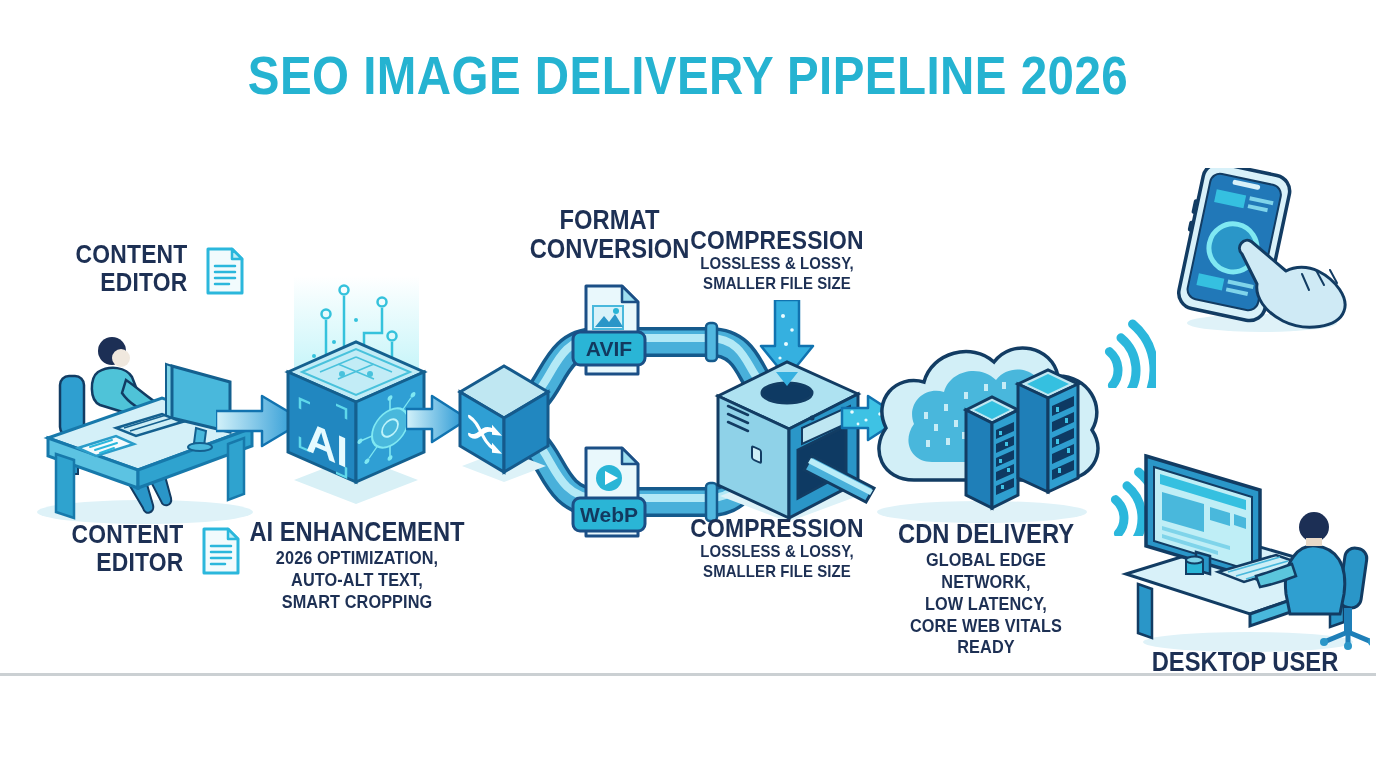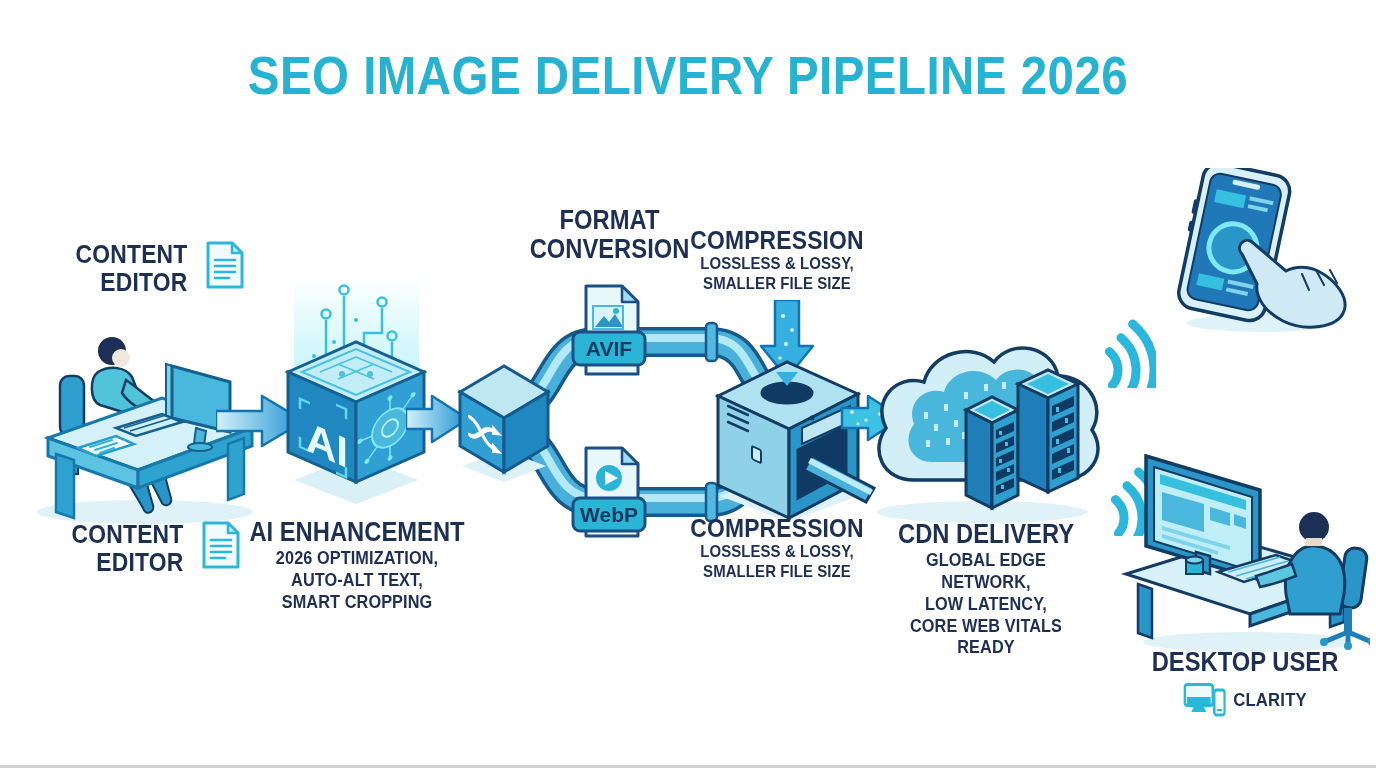--- a/index.html
+++ b/index.html
@@ -1,31 +1,31 @@
 <!DOCTYPE html>
 <html><head>
 <meta charset="utf-8">
 <style>
   html,body{margin:0;padding:0;background:#fff;}
   #canvas{
-    position:relative;width:1376px;height:768px;overflow:hidden;background:#ffffff;
+    position:relative;width:1376px;height:676px;overflow:hidden;background:#ffffff;
     font-family:"Liberation Sans",sans-serif;color:#1d3054;
   }
   .abs{position:absolute;}
   .cond{transform:scaleX(.88);transform-origin:50% 50%;}
   .title{
     left:0;right:0;top:44px;text-align:center;margin:0;
     font-size:54px;font-weight:800;letter-spacing:.5px;color:#25b3d1;white-space:nowrap;
   }
   .node-title{font-size:26px;font-weight:800;line-height:1.08;letter-spacing:.2px;}
   .node-big{font-size:27px;font-weight:800;line-height:1.08;}
   .detail{font-size:18.5px;font-weight:700;line-height:1.18;letter-spacing:.1px;}
   .stack{display:flex;flex-direction:column;}
   .ctr{text-align:center;align-items:center;}
-  .pair{display:flex;align-items:flex-start;gap:10px;}
+  .pair{display:flex;align-items:flex-end;gap:10px;}
   .benefit-row{display:flex;align-items:center;justify-content:center;gap:9px;margin-top:6px;}
   .benefit-text{font-size:19px;font-weight:700;letter-spacing:.2px;}
   .bottom-edge{left:0;right:0;bottom:0;height:3px;background:#8c979e;opacity:.45;}
   svg{display:block;}
 </style>
 </head>
 <body>
 
 <div id="canvas">
 

